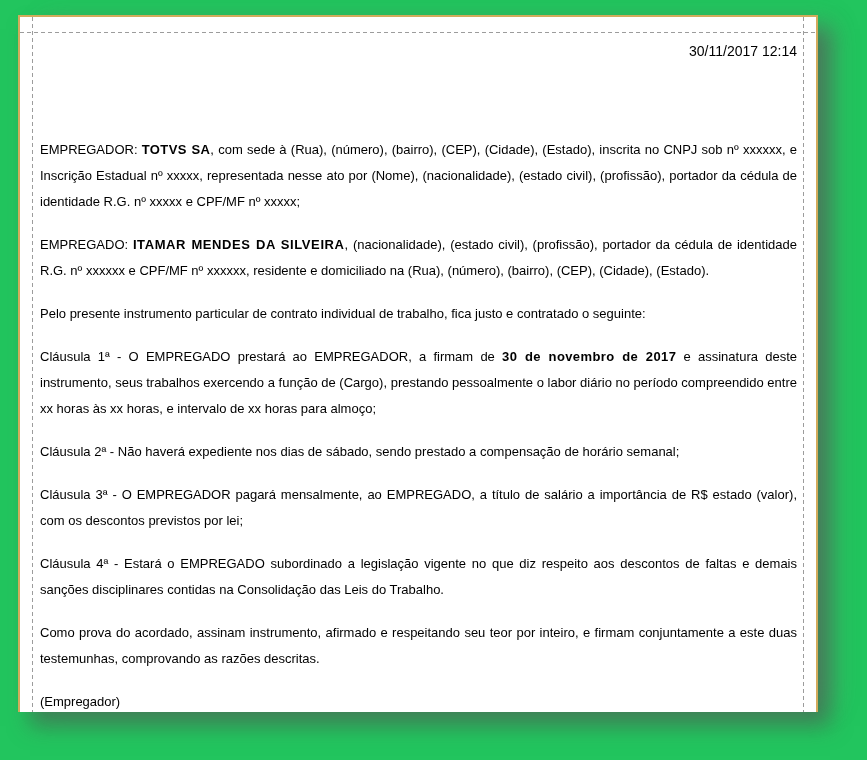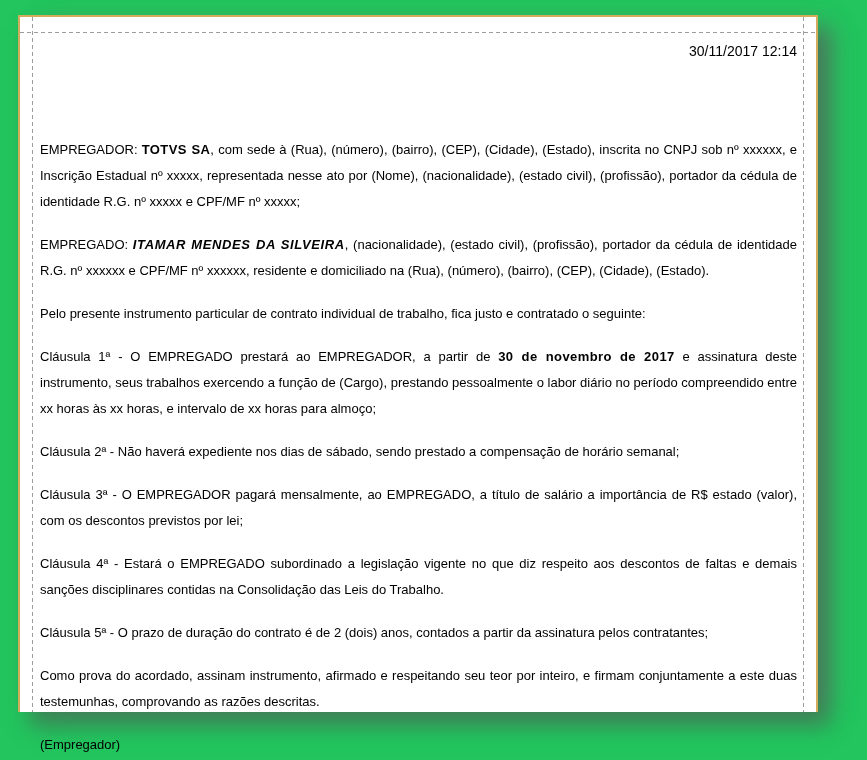--- a/index.html
+++ b/index.html
@@ -73,39 +73,37 @@
     line-height: 26px;
     color: #000000;
     text-align: justify;
   }
   .seg-bold {
     font-weight: bold;
     letter-spacing: 0.4px;
   }
   .seg-bold-italic {
     font-weight: bold;
-    font-style: italic;
     letter-spacing: 0.6px;
   }
 </style>
 </head>
 <body>
 
 <div class="stage">
   <div class="page">
     <div class="guide-v guide-left"></div>
     <div class="guide-v guide-right"></div>
     <div class="guide-h"></div>
     <div class="timestamp">30/11/2017 12:14</div>
     <div class="doc-body">
         <p class="para"><span>EMPREGADOR: </span><span class="seg-bold">TOTVS SA</span><span>, com sede à (Rua), (número), (bairro), (CEP), (Cidade), (Estado), inscrita no CNPJ sob nº xxxxxx, e Inscrição Estadual nº xxxxx, representada nesse ato por (Nome), (nacionalidade), (estado civil), (profissão), portador da cédula de identidade R.G. nº xxxxx e CPF/MF nº xxxxx;</span></p>
         <p class="para"><span>EMPREGADO: </span><span class="seg-bold-italic">ITAMAR MENDES DA SILVEIRA</span><span>, (nacionalidade), (estado civil), (profissão), portador da cédula de identidade R.G. nº xxxxxx e CPF/MF nº xxxxxx, residente e domiciliado na (Rua), (número), (bairro), (CEP), (Cidade), (Estado).</span></p>
         <p class="para"><span>Pelo presente instrumento particular de contrato individual de trabalho, fica justo e contratado o seguinte:</span></p>
-        <p class="para"><span>Cláusula 1ª - O EMPREGADO prestará ao EMPREGADOR, a partir de </span><span class="seg-bold">30 de novembro de 2017</span><span> e assinatura deste instrumento, seus trabalhos exercendo a função de (Cargo), prestando pessoalmente o labor diário no período compreendido entre xx horas às xx horas, e intervalo de xx horas para almoço;</span></p>
+        <p class="para"><span>Cláusula 1ª - O EMPREGADO prestará ao EMPREGADOR, a firmam de </span><span class="seg-bold">30 de novembro de 2017</span><span> e assinatura deste instrumento, seus trabalhos exercendo a função de (Cargo), prestando pessoalmente o labor diário no período compreendido entre xx horas às xx horas, e intervalo de xx horas para almoço;</span></p>
         <p class="para"><span>Cláusula 2ª - Não haverá expediente nos dias de sábado, sendo prestado a compensação de horário semanal;</span></p>
         <p class="para"><span>Cláusula 3ª - O EMPREGADOR pagará mensalmente, ao EMPREGADO, a título de salário a importância de R$ estado (valor), com os descontos previstos por lei;</span></p>
         <p class="para"><span>Cláusula 4ª - Estará o EMPREGADO subordinado a legislação vigente no que diz respeito aos descontos de faltas e demais sanções disciplinares contidas na Consolidação das Leis do Trabalho.</span></p>
-        <p class="para"><span>Cláusula 5ª - O prazo de duração do contrato é de 2 (dois) anos, contados a partir da assinatura pelos contratantes;</span></p>
         <p class="para"><span>Como prova do acordado, assinam instrumento, afirmado e respeitando seu teor por inteiro, e firmam conjuntamente a este duas testemunhas, comprovando as razões descritas.</span></p>
         <p class="para"><span>(Empregador)</span></p>
       </div>
   </div>
 </div>
 
 </body></html>

